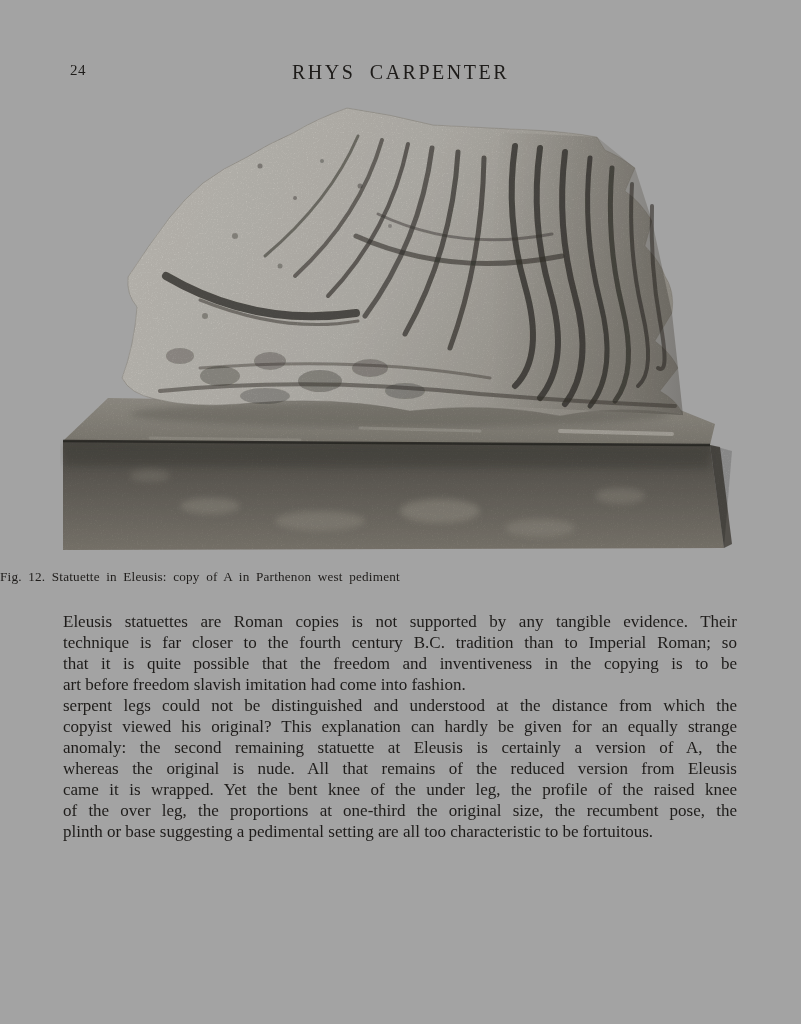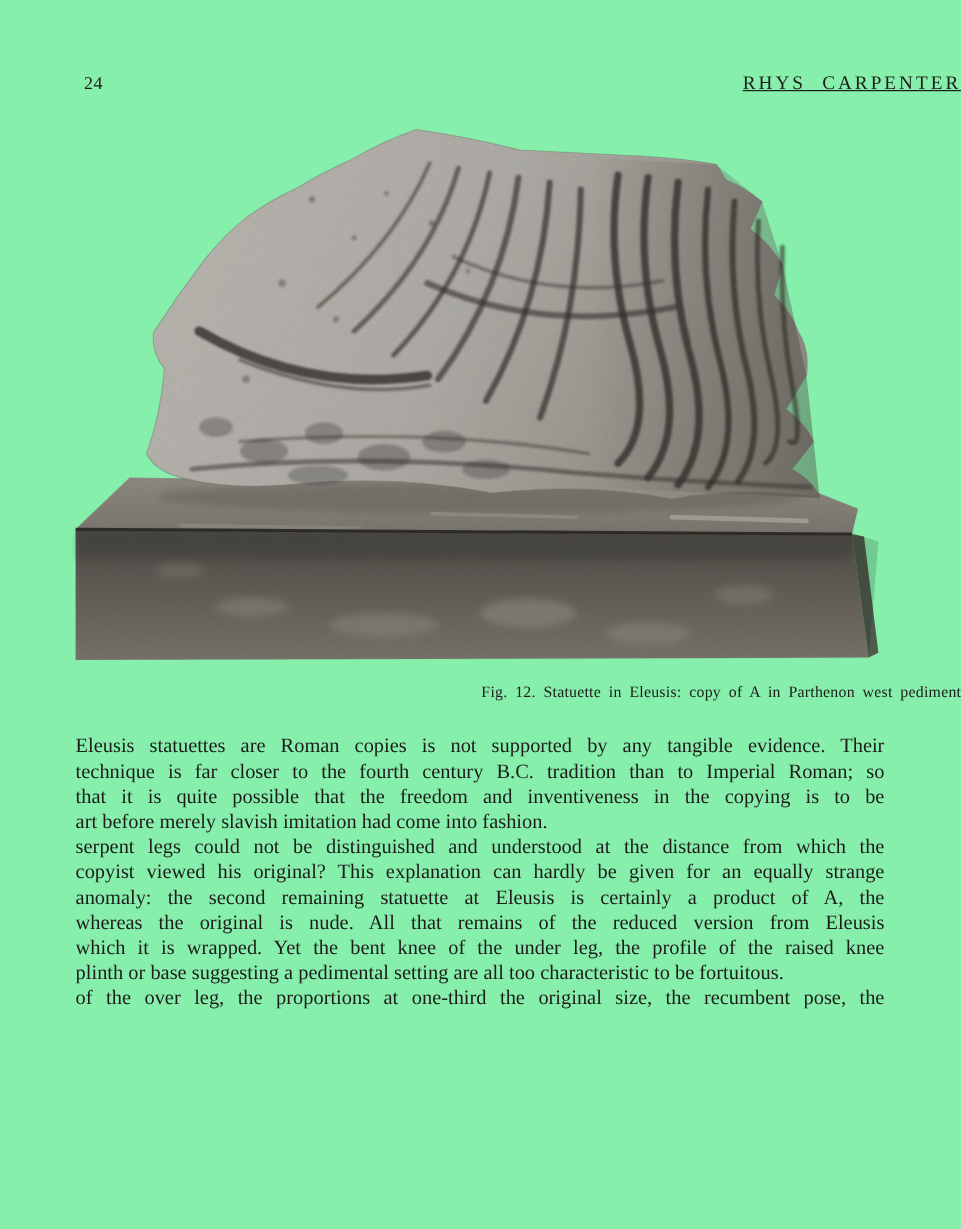--- a/index.html
+++ b/index.html
@@ -1,38 +1,38 @@
 <!DOCTYPE html>
 <html><head>
 <meta charset="utf-8">
 <style>
   html,body{margin:0;padding:0;}
   .page{
     position:relative;
     width:801px;height:1024px;
-    background:#86efac;
+    background:#a3a3a3;
     font-family:"Liberation Serif","DejaVu Serif",serif;
     color:#1e1c1a;
     overflow:hidden;
   }
   .pageno{
     position:absolute;left:70px;top:62px;
     font-size:15px;letter-spacing:0.5px;
   }
   .running-title{
     position:absolute;left:0;right:0;top:61px;
-    text-align:right;
-    font-size:16px;letter-spacing:2.5px;word-spacing:7px;text-decoration:underline;
+    text-align:center;
+    font-size:20px;letter-spacing:2.5px;word-spacing:7px;
   }
   figure.photo{
     position:absolute;left:60px;top:106px;width:680px;height:448px;margin:0;
   }
   .caption{
     position:absolute;left:0;right:0;top:568px;
-    text-align:right;
+    text-align:left;
     font-size:13.2px;line-height:18px;
     word-spacing:3px;letter-spacing:0.2px;
   }
   .bodytext{
     position:absolute;left:63px;top:611px;width:674px;
     font-size:17px;line-height:21px;
   }
   .ln{
     text-align:justify;
     text-align-last:justify;
@@ -163,26 +163,26 @@
     </svg>
   </figure>
 
   <div class="caption">Fig. 12.  Statuette in Eleusis: copy of A in Parthenon west pediment</div>
 
   <main class="bodytext">
     <div class="para">
       <div class="ln">Eleusis statuettes are Roman copies is not supported by any tangible evidence.  Their</div>
       <div class="ln">technique is far closer to the fourth century B.C. tradition than to Imperial Roman; so</div>
       <div class="ln">that it is quite possible that the freedom and inventiveness in the copying is to be</div>
-      <div class="ln last">art before merely slavish imitation had come into fashion.</div>
+      <div class="ln last">art before freedom slavish imitation had come into fashion.</div>
     </div>
     <div class="para">
       <div class="ln">serpent legs could not be distinguished and understood at the distance from which the</div>
       <div class="ln">copyist viewed his original?  This explanation can hardly be given for an equally strange</div>
-      <div class="ln">anomaly: the second remaining statuette at Eleusis is certainly a product of A, the</div>
+      <div class="ln">anomaly: the second remaining statuette at Eleusis is certainly a version of A, the</div>
       <div class="ln">whereas the original is nude.  All that remains of the reduced version from Eleusis</div>
-      <div class="ln">which it is wrapped.  Yet the bent knee of the under leg, the profile of the raised knee</div>
+      <div class="ln">came it is wrapped.  Yet the bent knee of the under leg, the profile of the raised knee</div>
+      <div class="ln">of the over leg, the proportions at one-third the original size, the recumbent pose, the</div>
       <div class="ln last">plinth or base suggesting a pedimental setting are all too characteristic to be fortuitous.</div>
-      <div class="ln">of the over leg, the proportions at one-third the original size, the recumbent pose, the</div>
     </div>
   </main>
 
 </div>
 
 </body></html>

